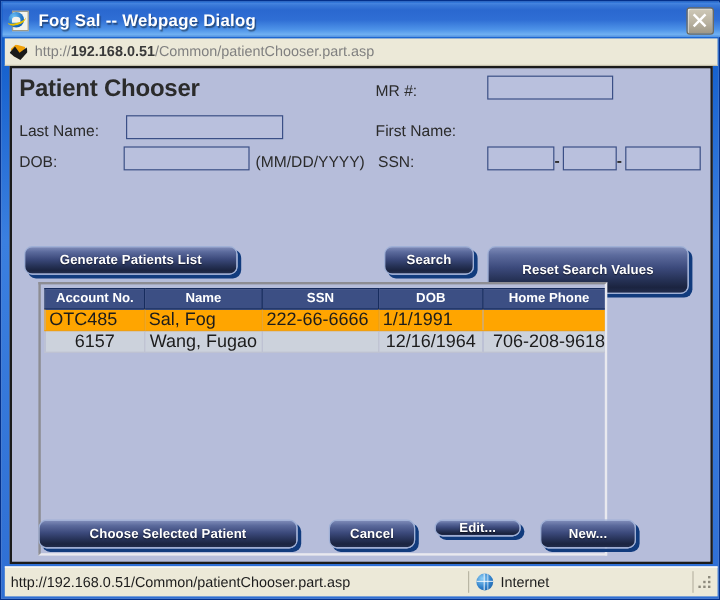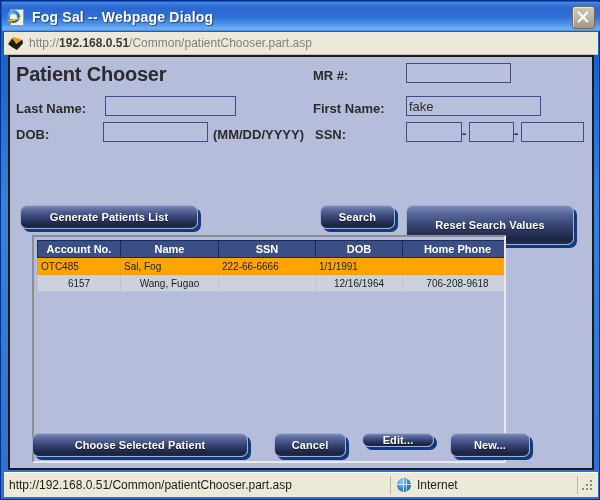--- a/index.html
+++ b/index.html
@@ -165,21 +165,21 @@
     position: absolute;
     left: 6px; top: 6px;
     font-size: 20px;
     font-weight: bold;
     color: #2b2b2b;
     letter-spacing: -0.2px;
   }
   .lbl {
     position: absolute;
     font-size: 13px;
-    font-weight: bold;
+    font-weight: normal;
     color: #2b2b2b;
     white-space: nowrap;
   }
   .txtbox {
     position: absolute;
     box-sizing: border-box;
     background: #b9c0dd;
     border: 1px solid #3b4f86;
     font-family: "Liberation Sans", sans-serif;
     font-size: 13px;
@@ -263,21 +263,21 @@
     color: #ffffff;
     font-size: 11px;
     font-weight: bold;
     height: 16px;
     border: 1px solid #172c5e;
     text-align: center;
     padding: 0 2px;
     white-space: nowrap;
   }
   #results-table td {
-    font-size: 10px;
+    font-size: 15px;
     color: #1c1c1c;
     height: 16px;
     border: 1px solid #c0c4d2;
     padding: 0 3px;
     text-align: left;
     white-space: nowrap;
     overflow: hidden;
   }
   #results-table tr.row-selected td {
     background: #ffa500;
@@ -403,21 +403,20 @@
 
       <div id="page-title">Patient Chooser</div>
 
       <label class="lbl" id="lbl-mr">MR #:</label>
       <input class="txtbox" id="inp-mr" type="text" value="" style="">
 
       <label class="lbl" id="lbl-last">Last Name:</label>
       <input class="txtbox" id="inp-last" type="text" value="" style="">
 
       <label class="lbl" id="lbl-first">First Name:</label>
-      <input class="txtbox" id="inp-first" type="text" value="fake" style="">
 
       <label class="lbl" id="lbl-dob">DOB:</label>
       <input class="txtbox" id="inp-dob" type="text" value="" style="">
       <label class="lbl" id="lbl-fmt">(MM/DD/YYYY)</label>
 
       <label class="lbl" id="lbl-ssn">SSN:</label>
       <input class="txtbox" id="inp-ssn1" type="text" value="" style="">
       <span class="ssn-dash" id="dash1">-</span>
       <input class="txtbox" id="inp-ssn2" type="text" value="" style="">
       <span class="ssn-dash" id="dash2">-</span>

